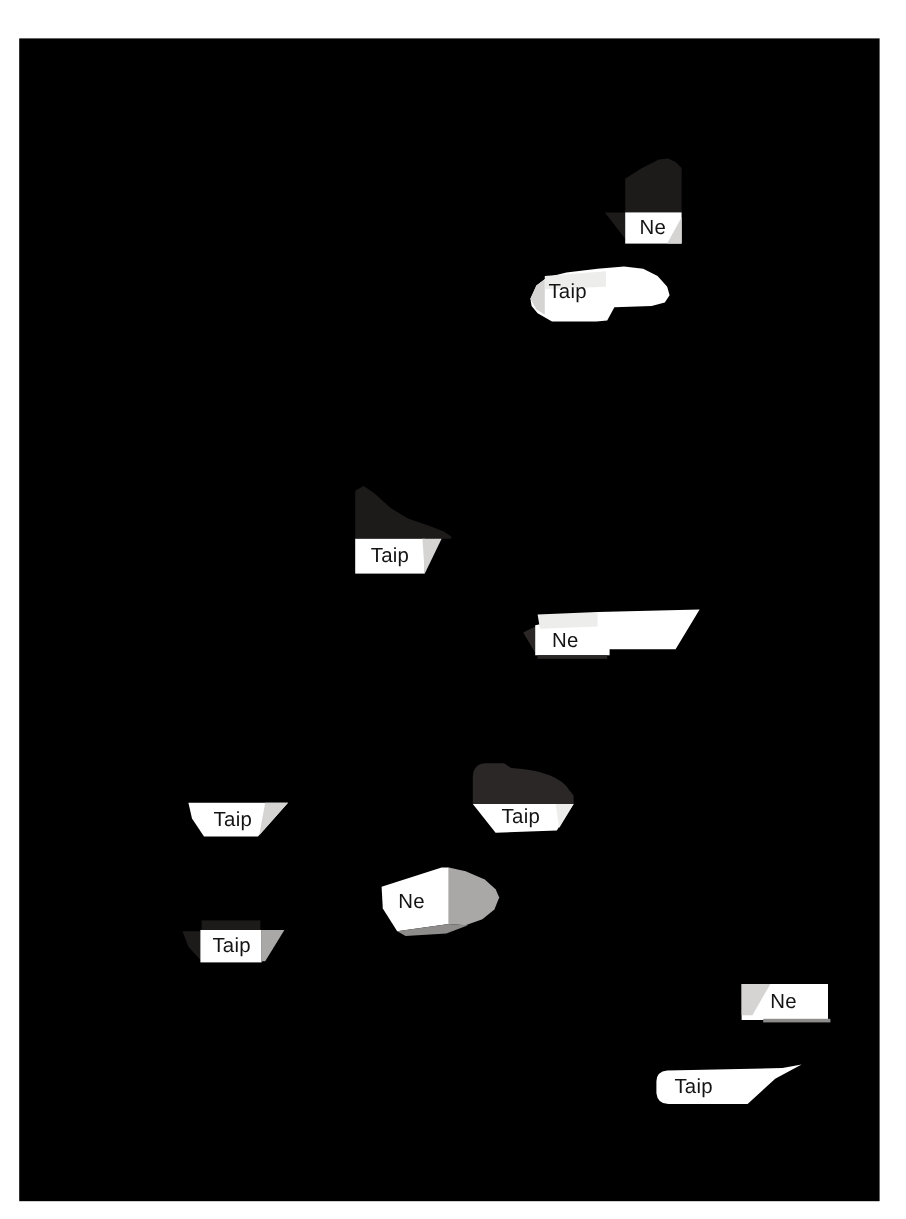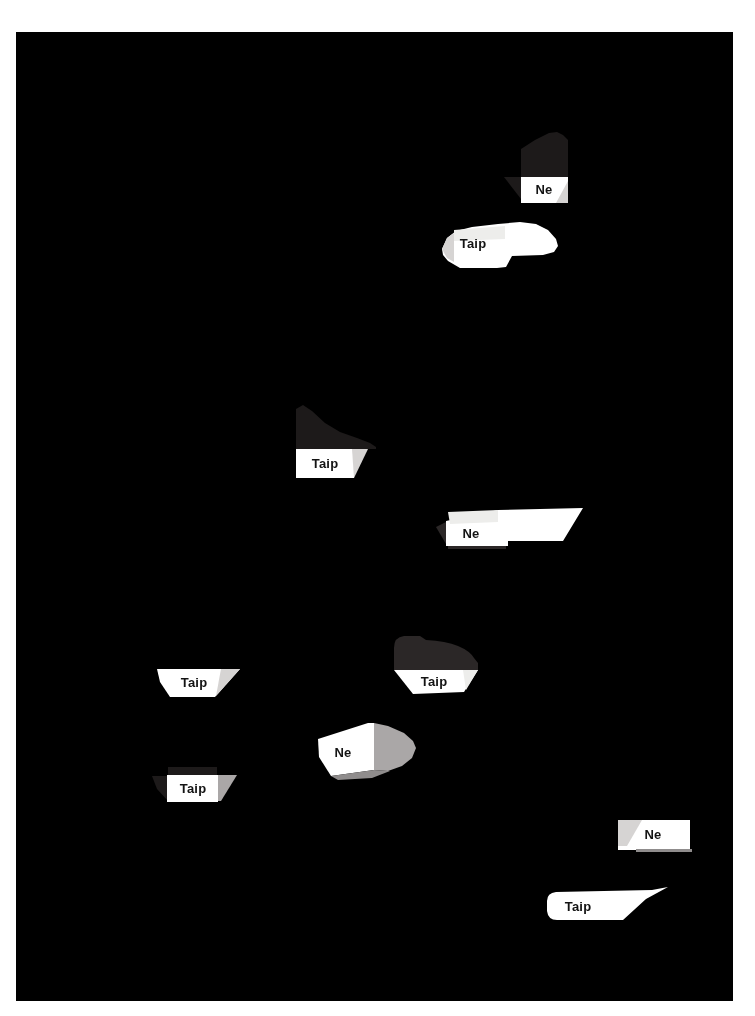--- a/index.html
+++ b/index.html
@@ -25,21 +25,21 @@
   svg.overlay{position:absolute;left:0;top:0;width:755px;height:1016px;display:block;}
   .f-white{fill:#ffffff;}
   .f-dark{fill:var(--shape-dark);}
   .f-dark2{fill:var(--shape-dark2);}
   .f-light{fill:var(--shade-light);}
   .f-mid{fill:var(--shade-mid);}
   .f-gray{fill:var(--shade-gray);}
   .f-shadow{fill:var(--shadow-gray);}
   .lbl{
     position:absolute;display:flex;align-items:center;justify-content:center;
-    font-size:13px;font-weight:700;color:var(--text-color);letter-spacing:.2px;
+    font-size:17px;font-weight:400;color:var(--text-color);letter-spacing:.2px;
     white-space:nowrap;pointer-events:none;
   }
   
   .lbl0{left:521px;top:177px;width:46px;height:25px;}
   .lbl1{left:450px;top:231px;width:46px;height:24px;}
   .lbl2{left:297px;top:449px;width:56px;height:28px;}
   .lbl3{left:446px;top:521px;width:50px;height:25px;}
   .lbl4{left:166px;top:670px;width:56px;height:25px;}
   .lbl5{left:406px;top:669px;width:56px;height:24px;}
   .lbl6{left:320px;top:740px;width:46px;height:24px;}

